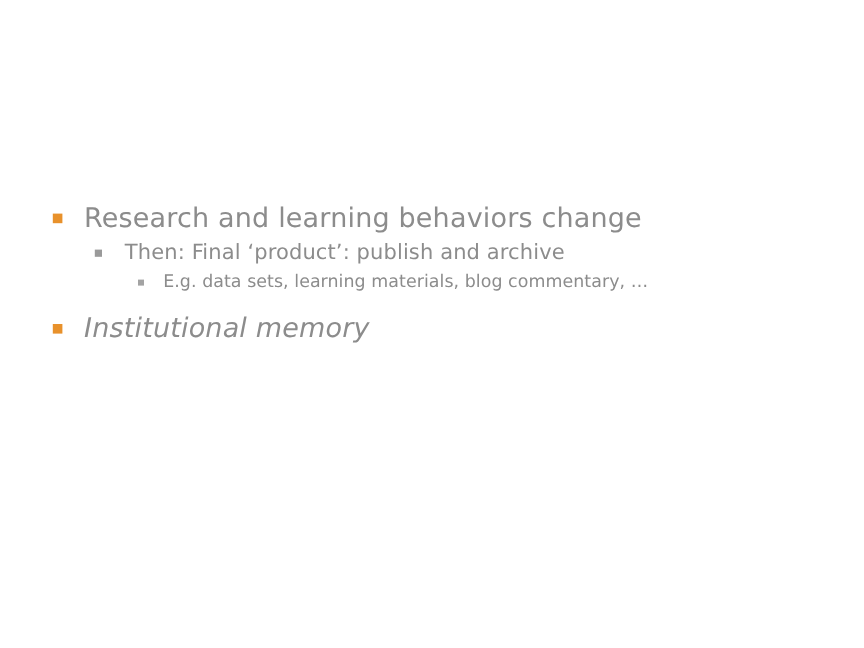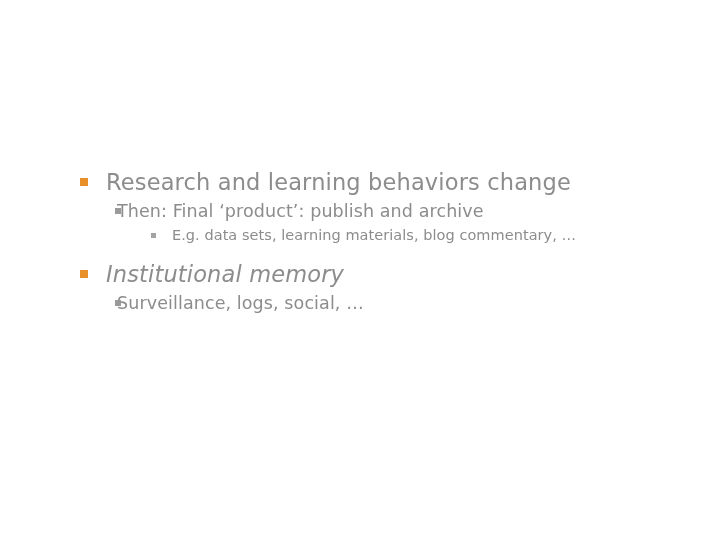--- a/index.html
+++ b/index.html
@@ -34,21 +34,20 @@
   ul.outline {
     list-style: none;
     margin: 0;
     padding: 0;
   }
 
   li.bullet-item {
     position: relative;
     color: #8c8c8c;
     white-space: nowrap;
-    margin-left: 36px;
   }
 
   li.bullet-item > .bullet-marker {
     position: absolute;
     display: block;
   }
 
   li.bullet-item > .bullet-text {
     display: block;
   }
@@ -63,21 +62,21 @@
   li.lvl1 > .bullet-marker {
     left: 44px;
     top: 12px;
     width: 8px;
     height: 8px;
     background: #E8912B;
   }
 
   
   li.lvl2 {
-    padding-left: 81px;
+    padding-left: 104px;
     font-size: 17.5px;
     line-height: 26px;
     letter-spacing: 0.1px;
   }
   li.lvl2 > .bullet-marker {
     left: 79px;
     top: 10px;
     width: 6px;
     height: 6px;
     background: #9a9a9a;
@@ -128,21 +127,17 @@
         <span class="bullet-text">E.g. data sets, learning materials, blog commentary, …</span>
       </li>
 
       <li class="bullet-item lvl1 group-gap">
         <span class="bullet-marker"></span>
         <span class="bullet-text">Institutional memory</span>
       </li>
 
 
 
-      <li class="bullet-item lvl2">
-        <span class="bullet-marker"></span>
-        <span class="bullet-text">Surveillance, logs, social, …</span>
-      </li>
 
     </ul>
   </div>
 
 </div>
 
 </body></html>

